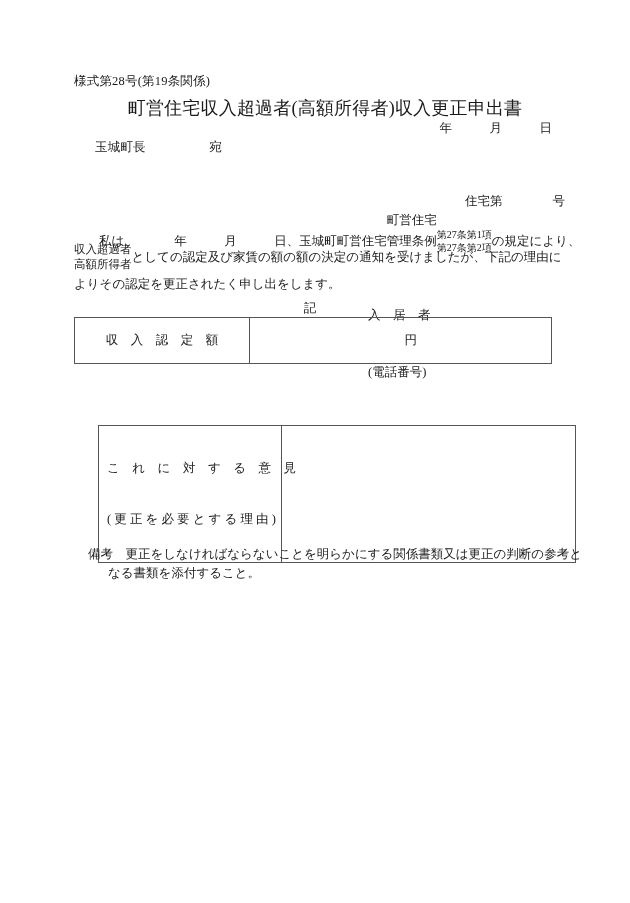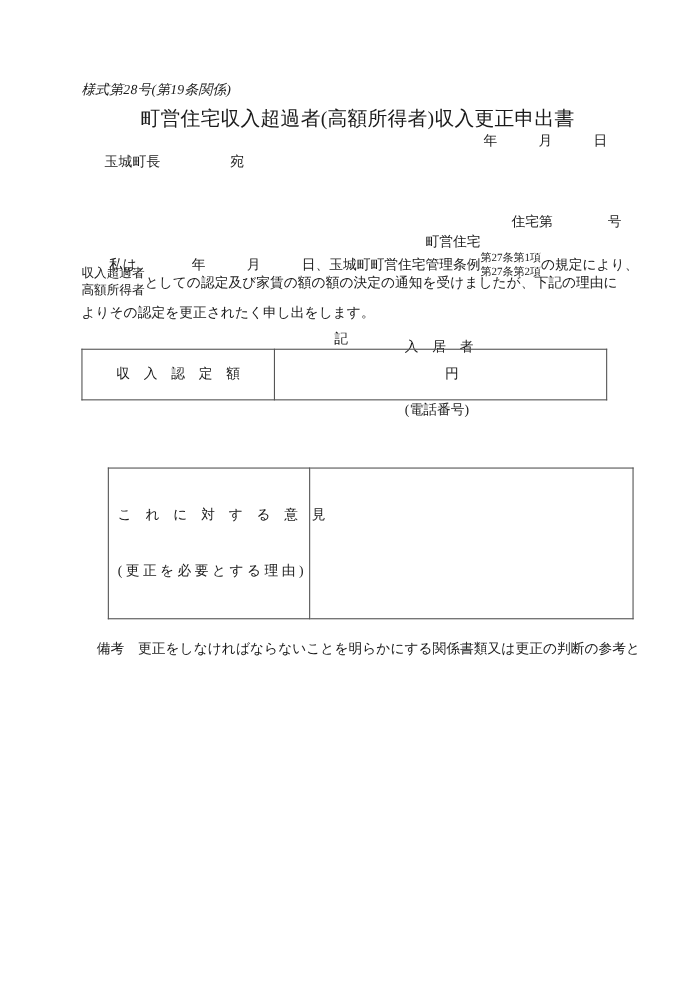--- a/index.html
+++ b/index.html
@@ -24,21 +24,20 @@
   }
 
   
   .abs { position: absolute; white-space: pre; }
 
   
   .form-no {
     left: 74px; top: 73px;
     font-size: 12.5px;
     letter-spacing: 0.2px;
-    font-style: italic;
   }
   .doc-title {
     left: 0; top: 96px;
     width: 630px;
     text-align: center;
     font-size: 18px;
     letter-spacing: 0.2px;
     white-space: pre;
     padding-left: 20px;
     box-sizing: border-box;
@@ -156,21 +155,21 @@
   #opinion-table .lbl {
     text-align: left;
     padding-left: 8px;
     line-height: 17px;
   }
   #opinion-table .lbl span { display: block; white-space: pre; }
 
   
   .note {
     position: absolute;
-    left: 88px; top: 581px;
+    left: 88px; top: 545px;
     font-size: 12.5px;
     line-height: 19px;
   }
   .note .l1 { white-space: pre; }
   .note .l2 { white-space: pre; padding-left: 20px; }
 </style>
 </head>
 <body>
 
 <div class="page">
@@ -221,15 +220,16 @@
         <span>こ　れ　に　対　す　る　意　見</span>
         <span>( 更 正 を 必 要 と す る 理 由 )</span>
       </td>
       <td class="val"></td>
     </tr>
   </tbody>
     </table>
 
   <div class="note">
     <div class="l1">備考　更正をしなければならないことを明らかにする関係書類又は更正の判断の参考と</div>
+    <div class="l2">なる書類を添付すること。</div>
   </div>
 
 </div>
 
 </body></html>

